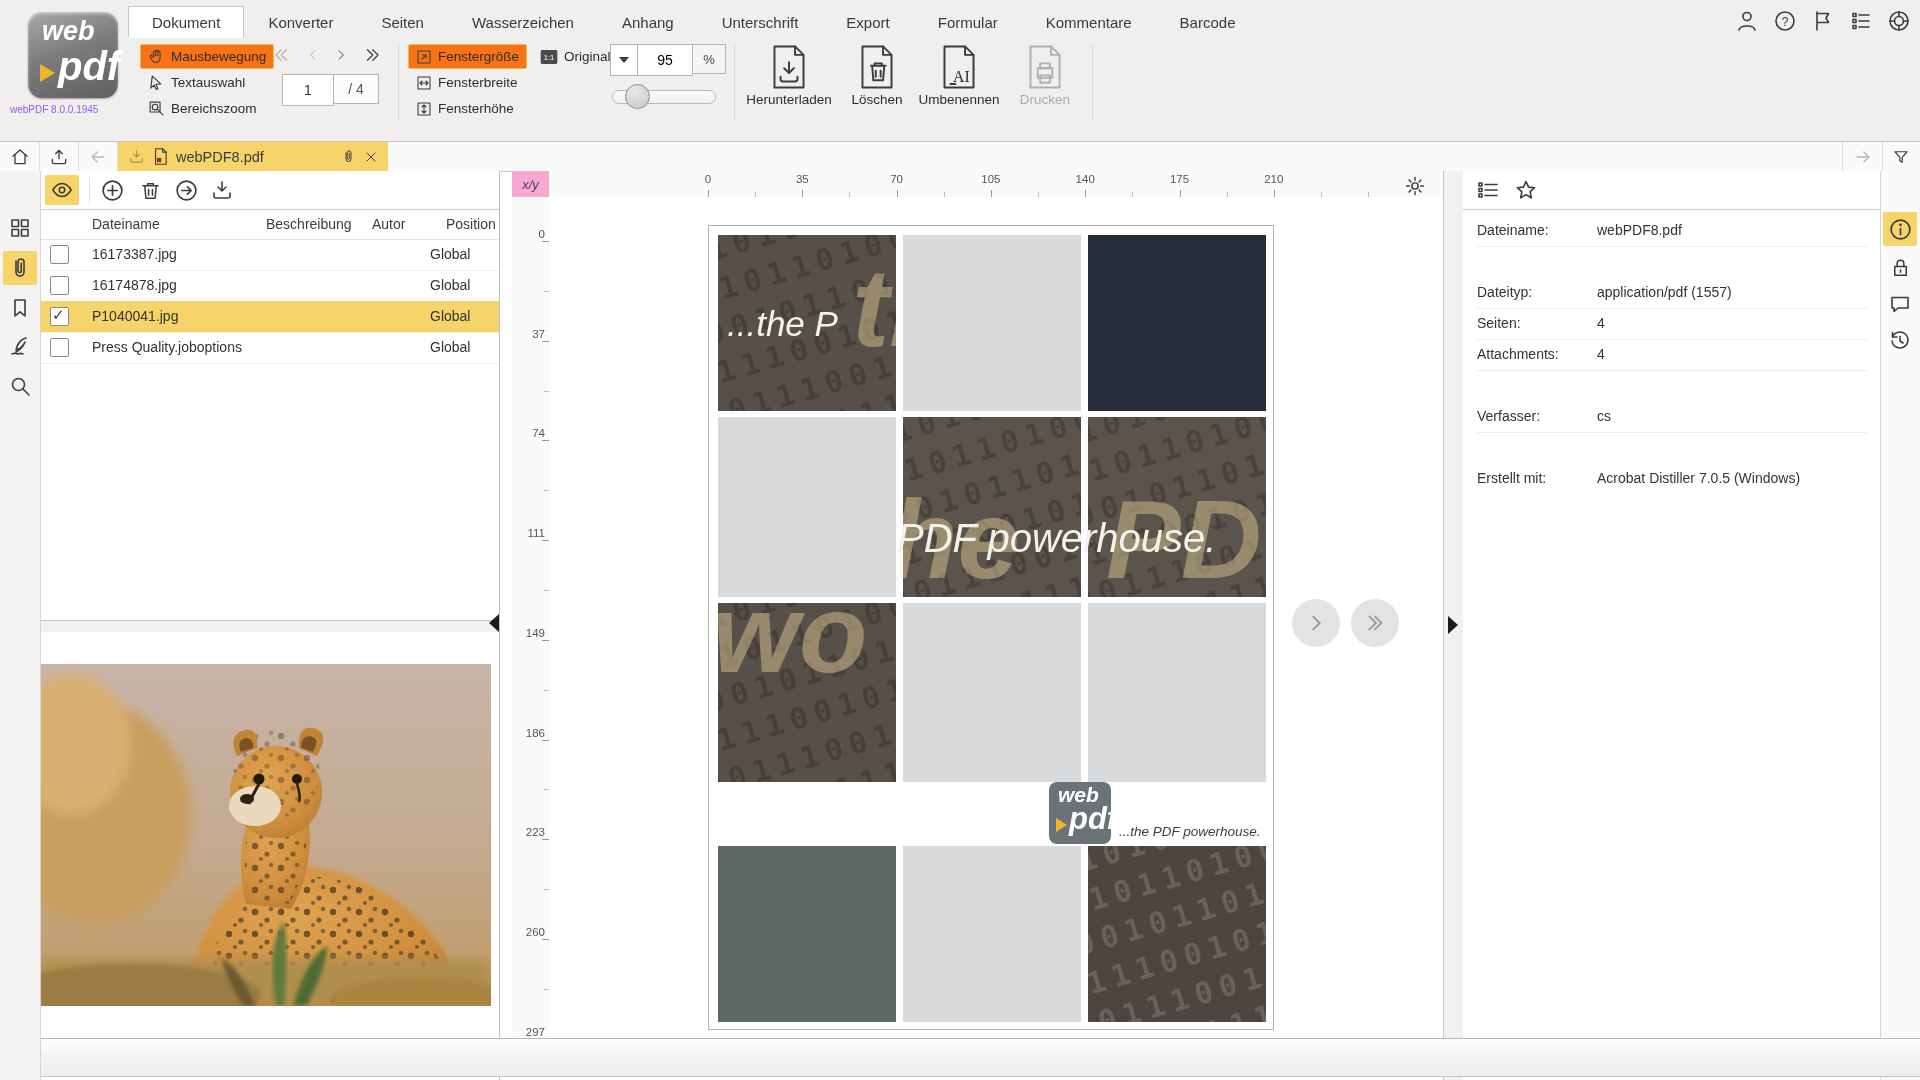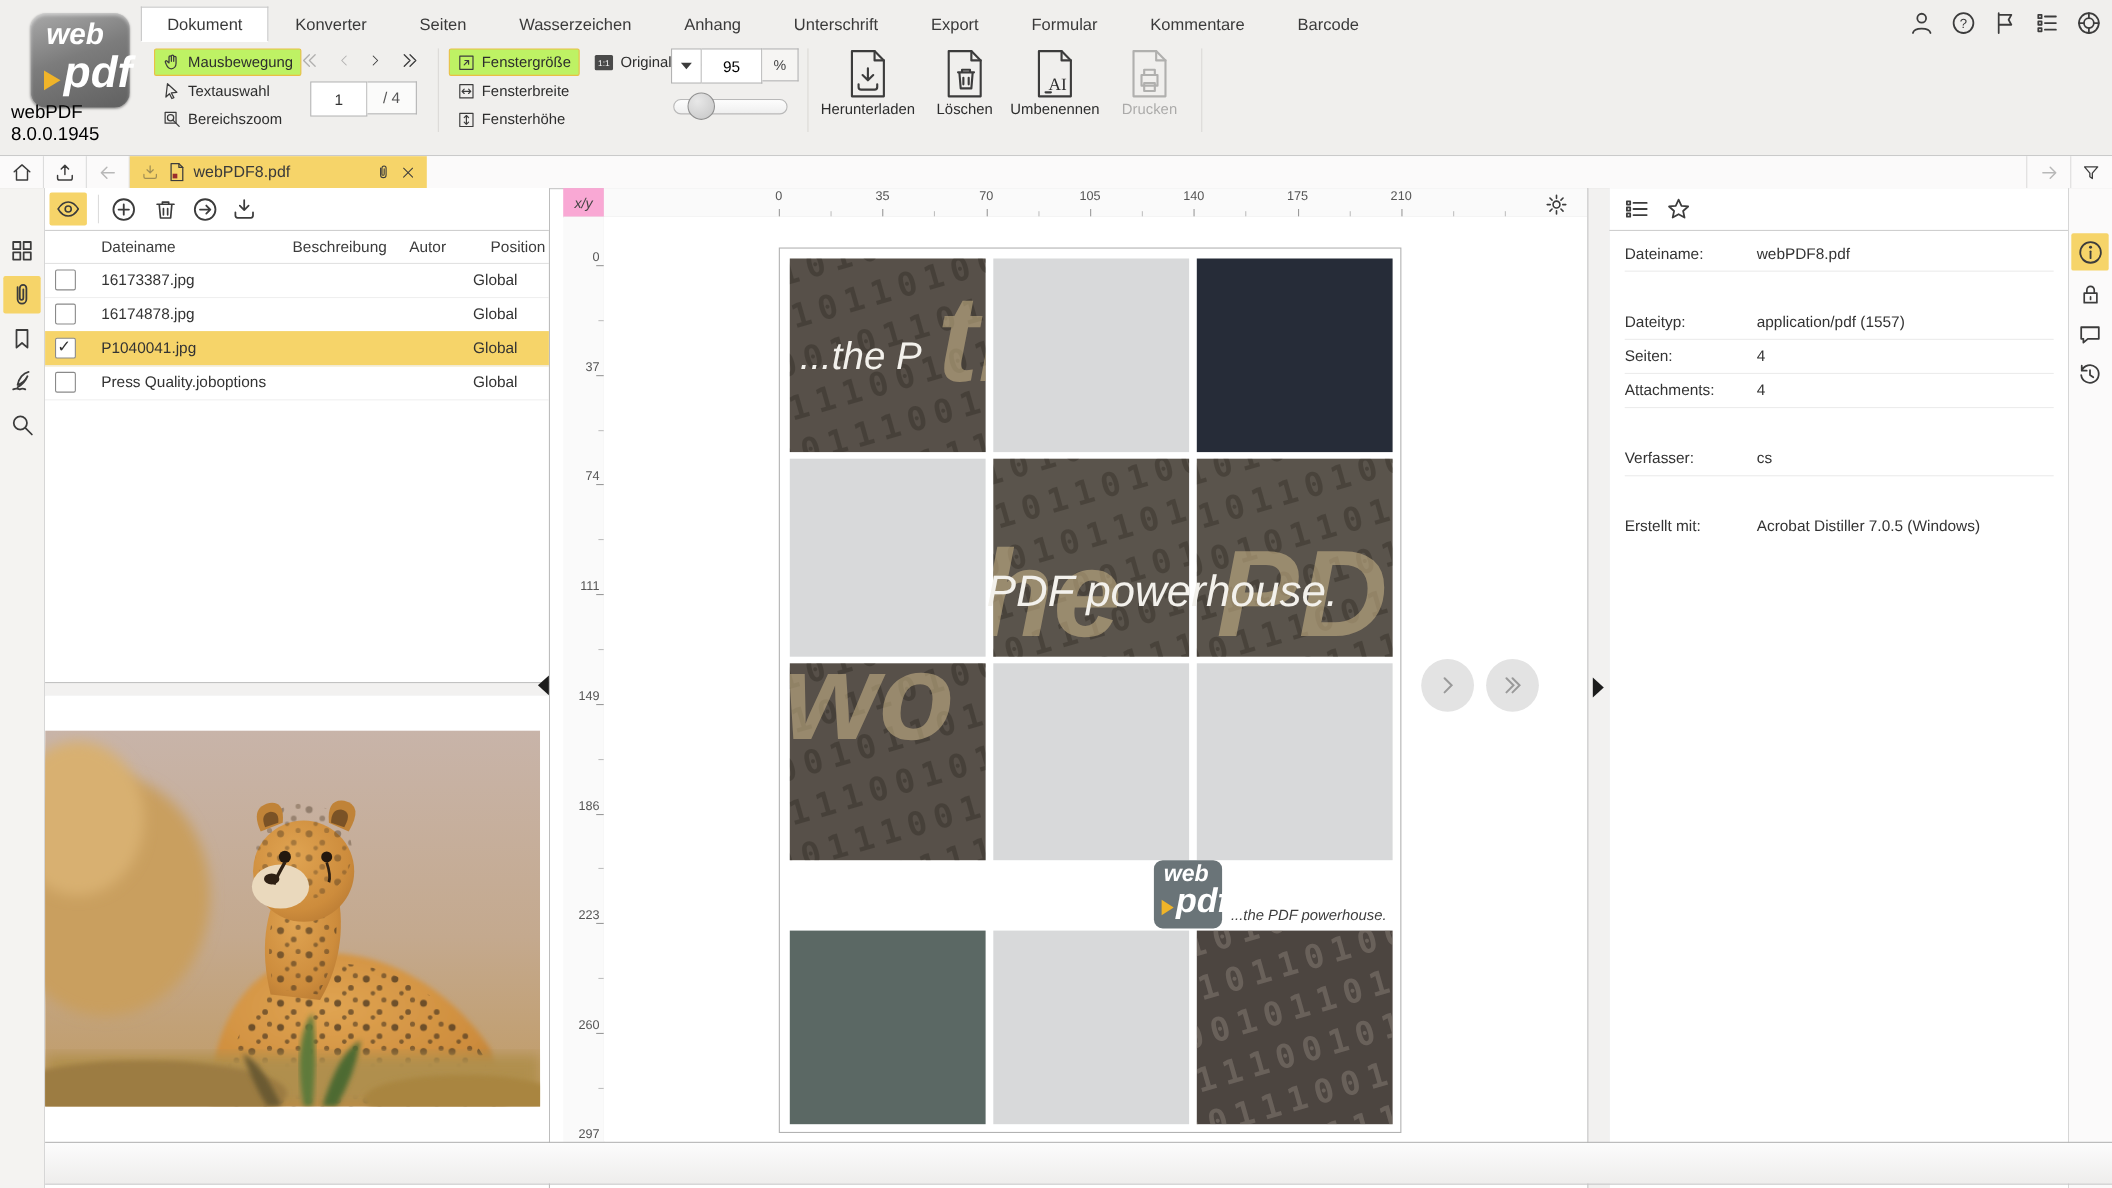--- a/index.html
+++ b/index.html
@@ -10,27 +10,27 @@
   .ic{stroke:#3c3c3c;fill:none;stroke-width:1.6;stroke-linecap:round;stroke-linejoin:round;}
   .icf{fill:#3c3c3c;stroke:none;}
   .dis{opacity:.35;}
   
   #ribbon{left:0;top:0;width:1920px;height:141px;background:#f0efed;border-bottom:1px solid #c6c6c6;}
   #applogo{left:28px;top:12px;width:90px;height:86px;border-radius:14px;
      background:linear-gradient(160deg,#a9a9a9 0%,#7c7c7c 45%,#606060 100%);box-shadow:inset 0 2px 3px rgba(255,255,255,.45),0 1px 2px rgba(0,0,0,.35);}
   #applogo .w{position:absolute;left:14px;top:4px;color:#fff;font-style:italic;font-weight:bold;font-size:27px;}
   #applogo .p{position:absolute;left:30px;top:32px;color:#fff;font-style:italic;font-weight:bold;font-size:40px;}
   #applogo .tri{position:absolute;left:12px;top:52px;width:0;height:0;border-left:15px solid #f0b429;border-top:9px solid transparent;border-bottom:9px solid transparent;}
-  #version{left:10px;top:92px;width:130px;font-size:17px;color:#000000;}
+  #version{left:10px;top:104px;width:130px;font-size:10px;color:#8b5cf6;}
   #tabsrow{left:128px;top:6px;height:32px;display:flex;align-items:stretch;text-align:right;}
   .rtab{padding:0 23px;display:flex;align-items:center;font-size:15px;color:#3a3a3a;cursor:default;border:1px solid transparent;}
   .rtab[data-active="true"]{background:#fff;border-color:#c6c6c6;border-bottom-color:#fff;position:relative;z-index:2;}
   .vsep{position:absolute;top:44px;height:76px;width:1px;background:#dbd9d6;}
   .smallbtn{position:absolute;height:23px;display:flex;align-items:center;gap:6px;padding:0 7px;font-size:13.5px;color:#2d2d2d;border:1px solid transparent;border-radius:2px;cursor:default;}
-  .smallbtn[data-active="true"]{background:#bef264;border-color:#e9bf45;}
+  .smallbtn[data-active="true"]{background:#f97316;border-color:#e9bf45;}
   .navchev{position:absolute;top:46px;display:flex;gap:14px;align-items:center;}
   .pagebox{position:absolute;display:flex;}
   .pagebox input{width:46px;height:28px;border:1px solid #b3b3b3;text-align:center;font-size:14px;color:#333;outline:none;background:#fff;}
   .pagebox .tot{width:44px;height:28px;border:1px solid #b3b3b3;border-left:none;background:#fbfbfa;display:flex;align-items:center;justify-content:center;font-size:14px;color:#555;}
   #zoomctl{left:610px;top:44px;display:flex;}
   #zoomctl .dd{width:26px;height:30px;border:1px solid #b3b3b3;background:#fff;display:flex;align-items:center;justify-content:center;}
   #zoomctl input{width:50px;height:28px;border:1px solid #b3b3b3;border-left:none;text-align:center;font-size:14px;outline:none;}
   #zoomctl .pc{width:32px;height:28px;border:1px solid #b3b3b3;border-left:none;background:#f6f5f3;display:flex;align-items:center;justify-content:center;font-size:13px;color:#444;}
   #slider{left:612px;top:90px;width:102px;height:12px;border:1px solid #b9b9b9;border-radius:7px;background:linear-gradient(#fdfdfd,#efefef);}
   #sliderthumb{left:625px;top:84px;width:23px;height:23px;border-radius:50%;background:radial-gradient(circle at 35% 30%,#e8e8e8,#c6c6c6);border:1px solid #8f8f8f;}

